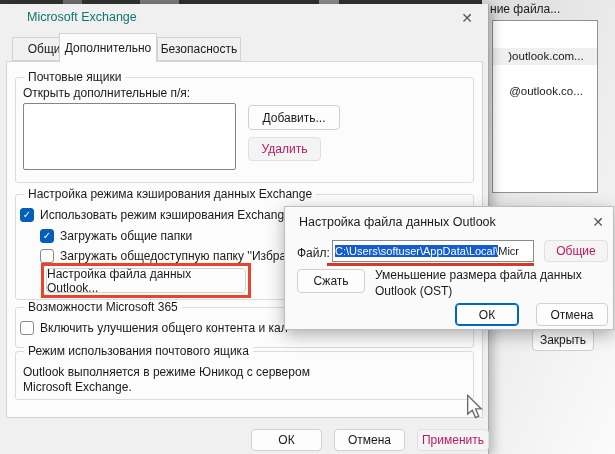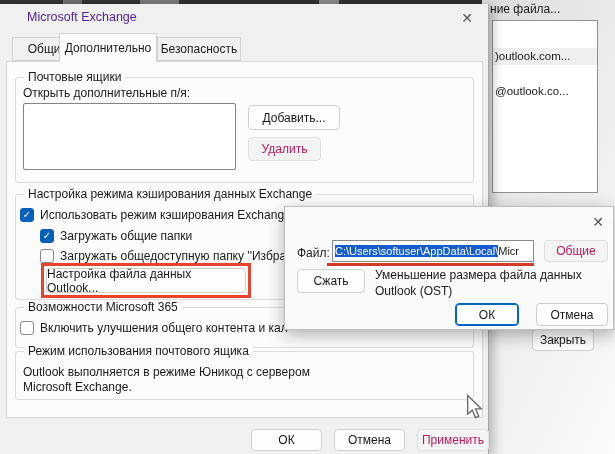--- a/index.html
+++ b/index.html
@@ -9,33 +9,33 @@
 
   
   .top-strip { position:absolute; left:0; top:0; width:484px; height:4px;
     background:linear-gradient(90deg,#323232 0 13%,#6e6e6e 13% 17%,#323232 17% 29%,#7a7a7a 29% 37%,#303030 37% 66%,#8a8a8a 66% 70%,#303030 70% 100%); z-index:1; }
 
   
   .bg-win { position:absolute; left:482px; top:0; width:133px; height:454px;
     background:linear-gradient(115deg,#dcdcdc 0%,#ececec 45%,#fbfbfb 100%); z-index:1; }
   .bg-win .frag { position:absolute; left:8px; top:2px; white-space:nowrap; }
   .bg-listbox { position:absolute; left:10px; top:20px; width:106px; height:173px; background:#fff; border:1px solid #8f8f8f; overflow:hidden; }
-  .bg-item { position:absolute; left:0; width:104px; height:17px; line-height:17px; padding-left:2px; font-size:11.5px; white-space:nowrap; overflow:hidden; }
+  .bg-item { position:absolute; left:0; width:104px; height:17px; line-height:17px; padding-left:2px; font-size:11.5px; white-space:nowrap; overflow:hidden;text-align:center; }
   .bg-item.hl { background:#efefef; }
 
   
   .btn { position:absolute; display:flex; align-items:center; justify-content:center;
     background:#fdfdfd; border:1px solid #d0d0d0; border-radius:4px; font-size:12px; color:#1a1a1a; }
   .btn.disabled { color:#be185d; background:#f4f4f4; border-color:#e0e0e0; }
   .btn.default { border:1px solid #0067c0; box-shadow:inset 0 0 0 1px #0067c0; }
 
   
   .dlg-main { position:absolute; left:0; top:4px; width:489px; height:450px; background:#f0f0f0;
     border-right:1px solid #a8a8a8; box-shadow:4px 2px 10px rgba(0,0,0,.25); z-index:2; }
-  .dlg-main .title { position:absolute; left:27px; top:6px; font-size:12.5px; color:#4c1d95; }
+  .dlg-main .title { position:absolute; left:27px; top:6px; font-size:12.5px; color:#0f766e; }
   .win-close { position:absolute; display:flex; align-items:center; justify-content:center; color:#555; font-size:14px; cursor:default; }
   .dlg-main .win-close { left:452px; top:2px; width:30px; height:24px; }
 
   .tab { position:absolute; display:flex; align-items:center; justify-content:center;
     background:#f1f1f1; border:1px solid #d2d2d2; height:24px; top:33px; z-index:1; }
   .tab.active { background:#fcfcfc; border-bottom:none; top:29px; height:29px; z-index:3; }
   .panel { position:absolute; left:6px; top:57px; width:477px; height:357px; background:#fcfcfc; border:1px solid #d6d6d6; z-index:2; }
 
   .grp { position:absolute; border:1px solid #dcdcdc; border-radius:3px; }
   .grp .legend { position:absolute; top:-8px; left:8px; background:#fcfcfc; padding:0 4px; white-space:nowrap; }
@@ -131,20 +131,21 @@
         <div>Microsoft Exchange.</div>
       </div>
     </div>
 
     <div class="btn" style="left:251px; top:425px; width:71px; height:22px;">ОК</div>
     <div class="btn" style="left:334px; top:425px; width:71px; height:22px;">Отмена</div>
     <div class="btn disabled" style="left:417px; top:425px; width:72px; height:22px;">Применить</div>
   </div>
 
   <div class="dlg-ost">
+    <div class="title">Настройка файла данных Outlook</div>
     <div class="win-close">✕</div>
     <div class="lbl" style="left:12px; top:39px;">Файл:</div>
     <div class="file-field"><span class="sel">C:\Users\softuser\AppData\Local\</span><span>Micr</span></div>
     <div class="annot-underline"></div>
     <div class="btn disabled" style="left:259px; top:33px; width:64px; height:22px;">Общие</div>
     <div class="btn" style="left:12px; top:62px; width:68px; height:24px;">Сжать</div>
     <div class="desc">
       <div>Уменьшение размера файла данных</div>
       <div>Outlook (OST)</div>
     </div>

